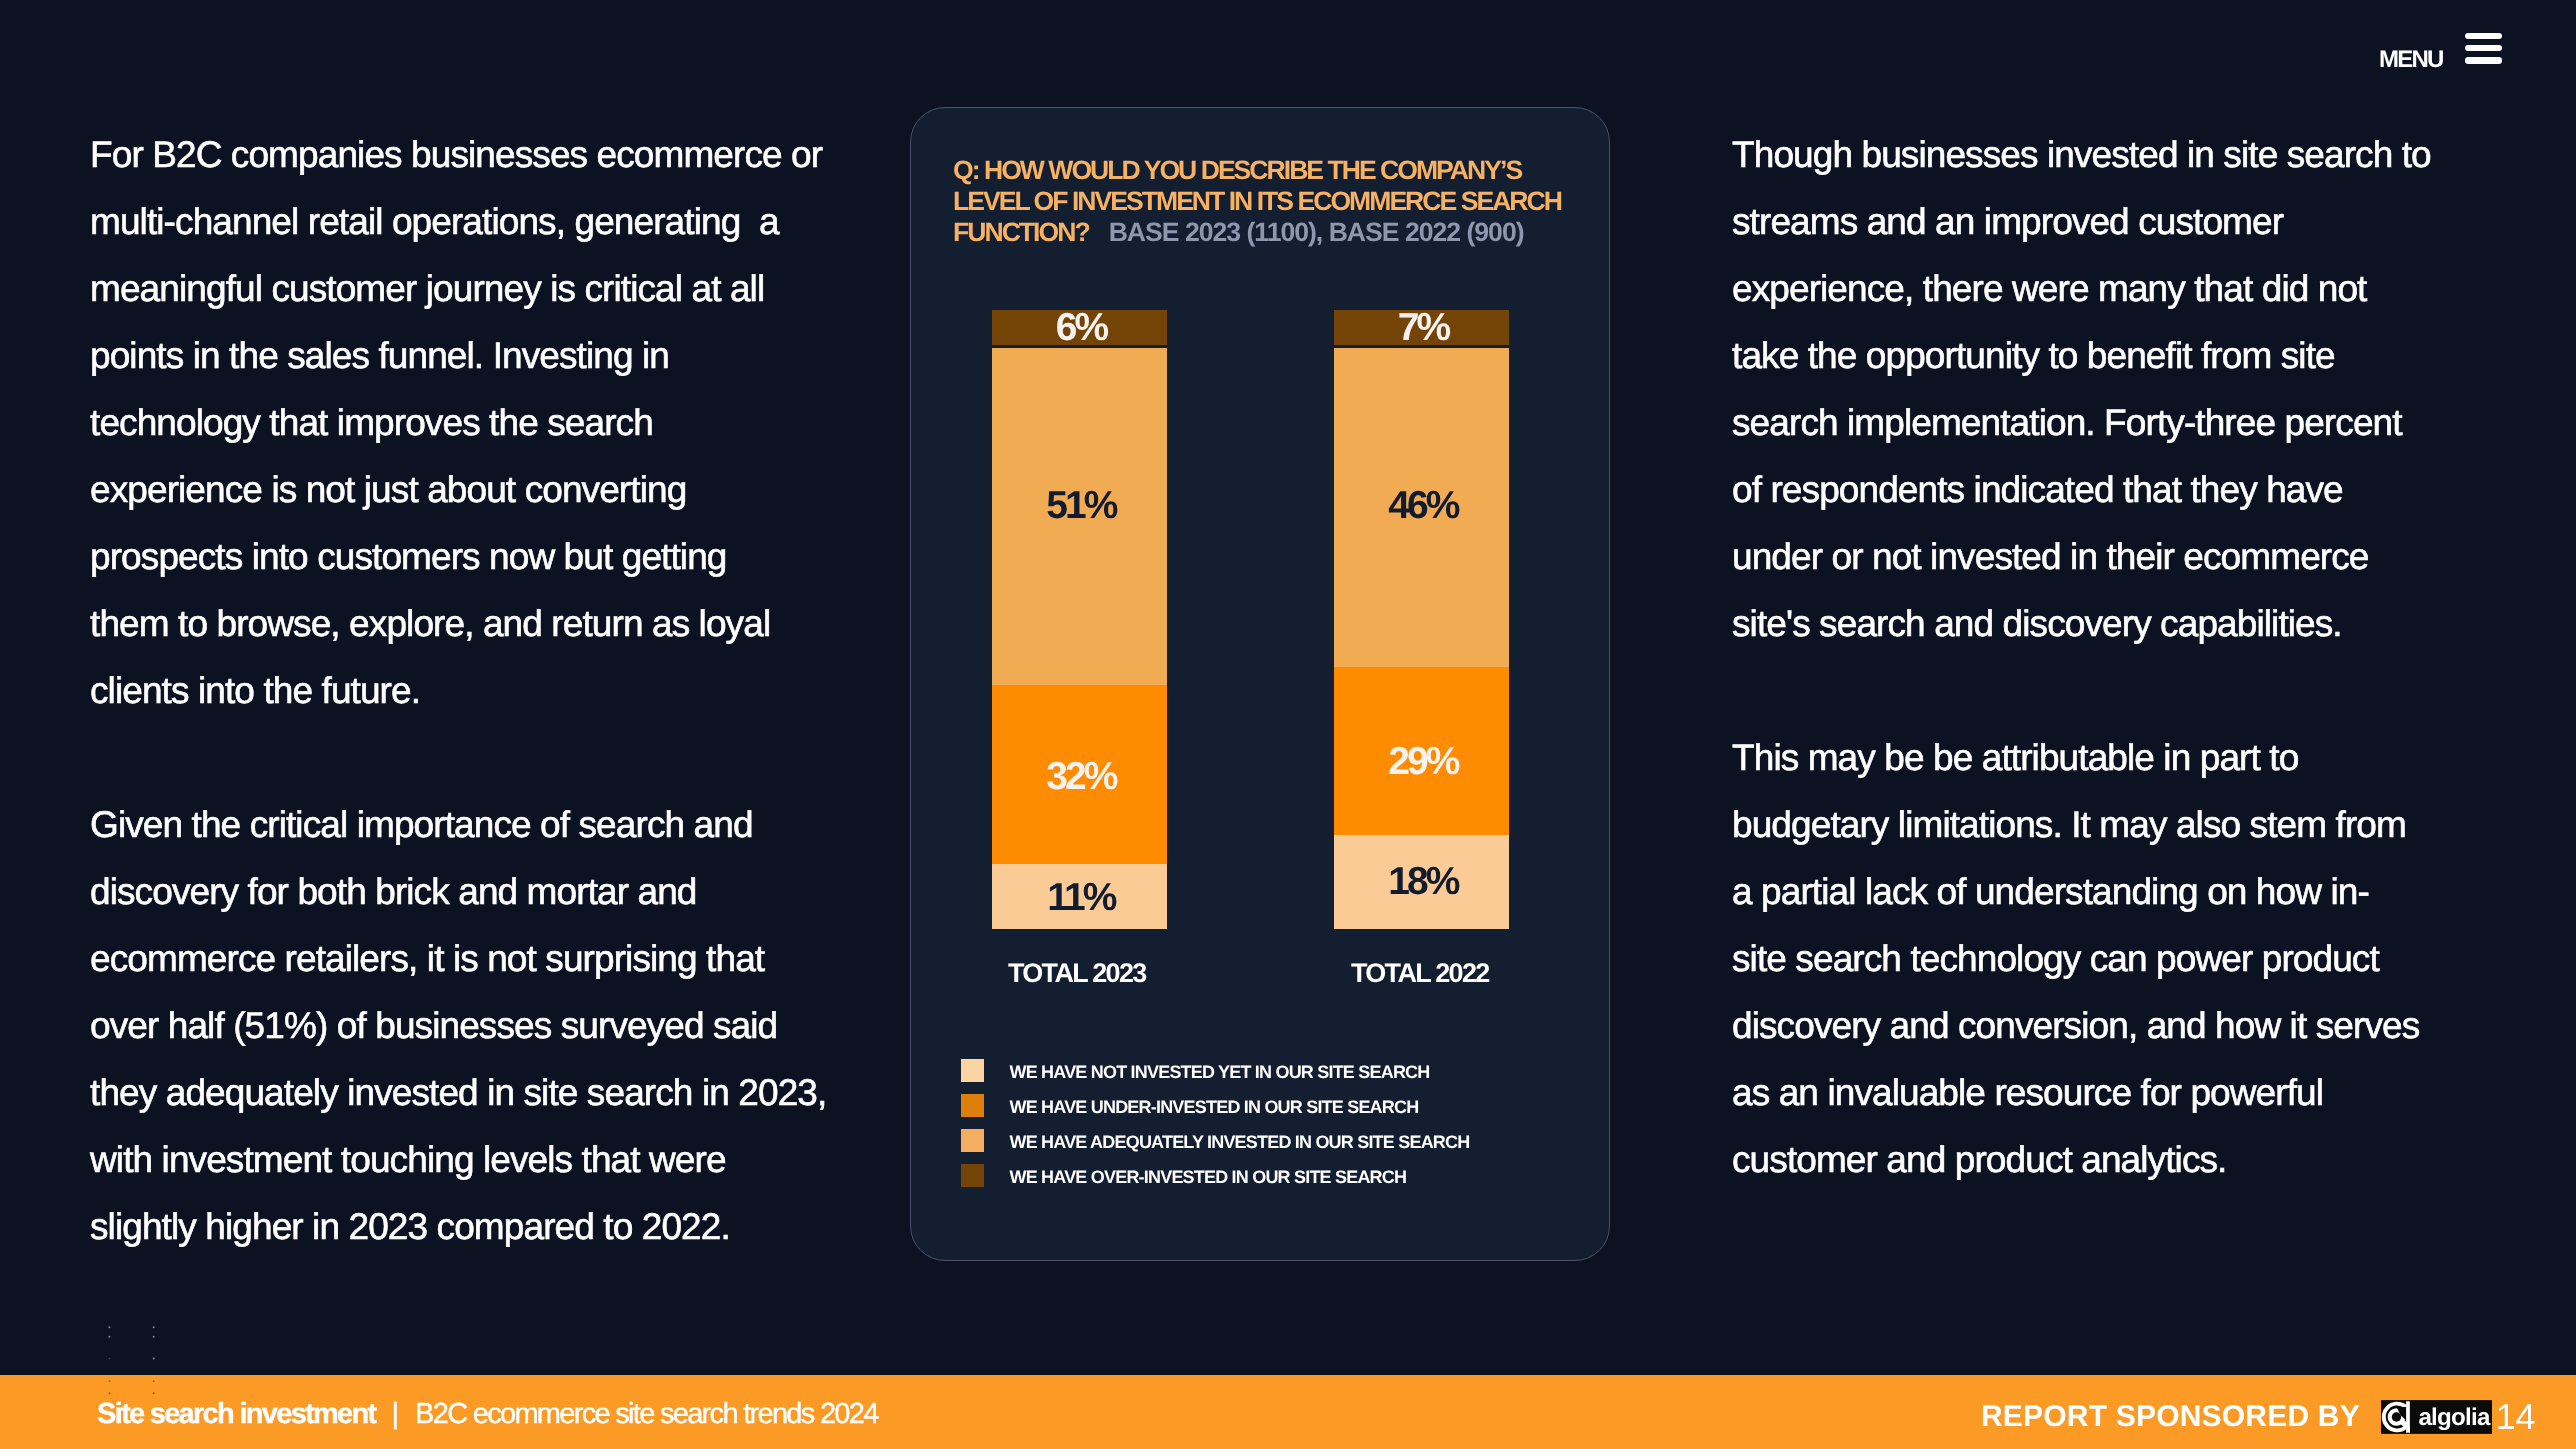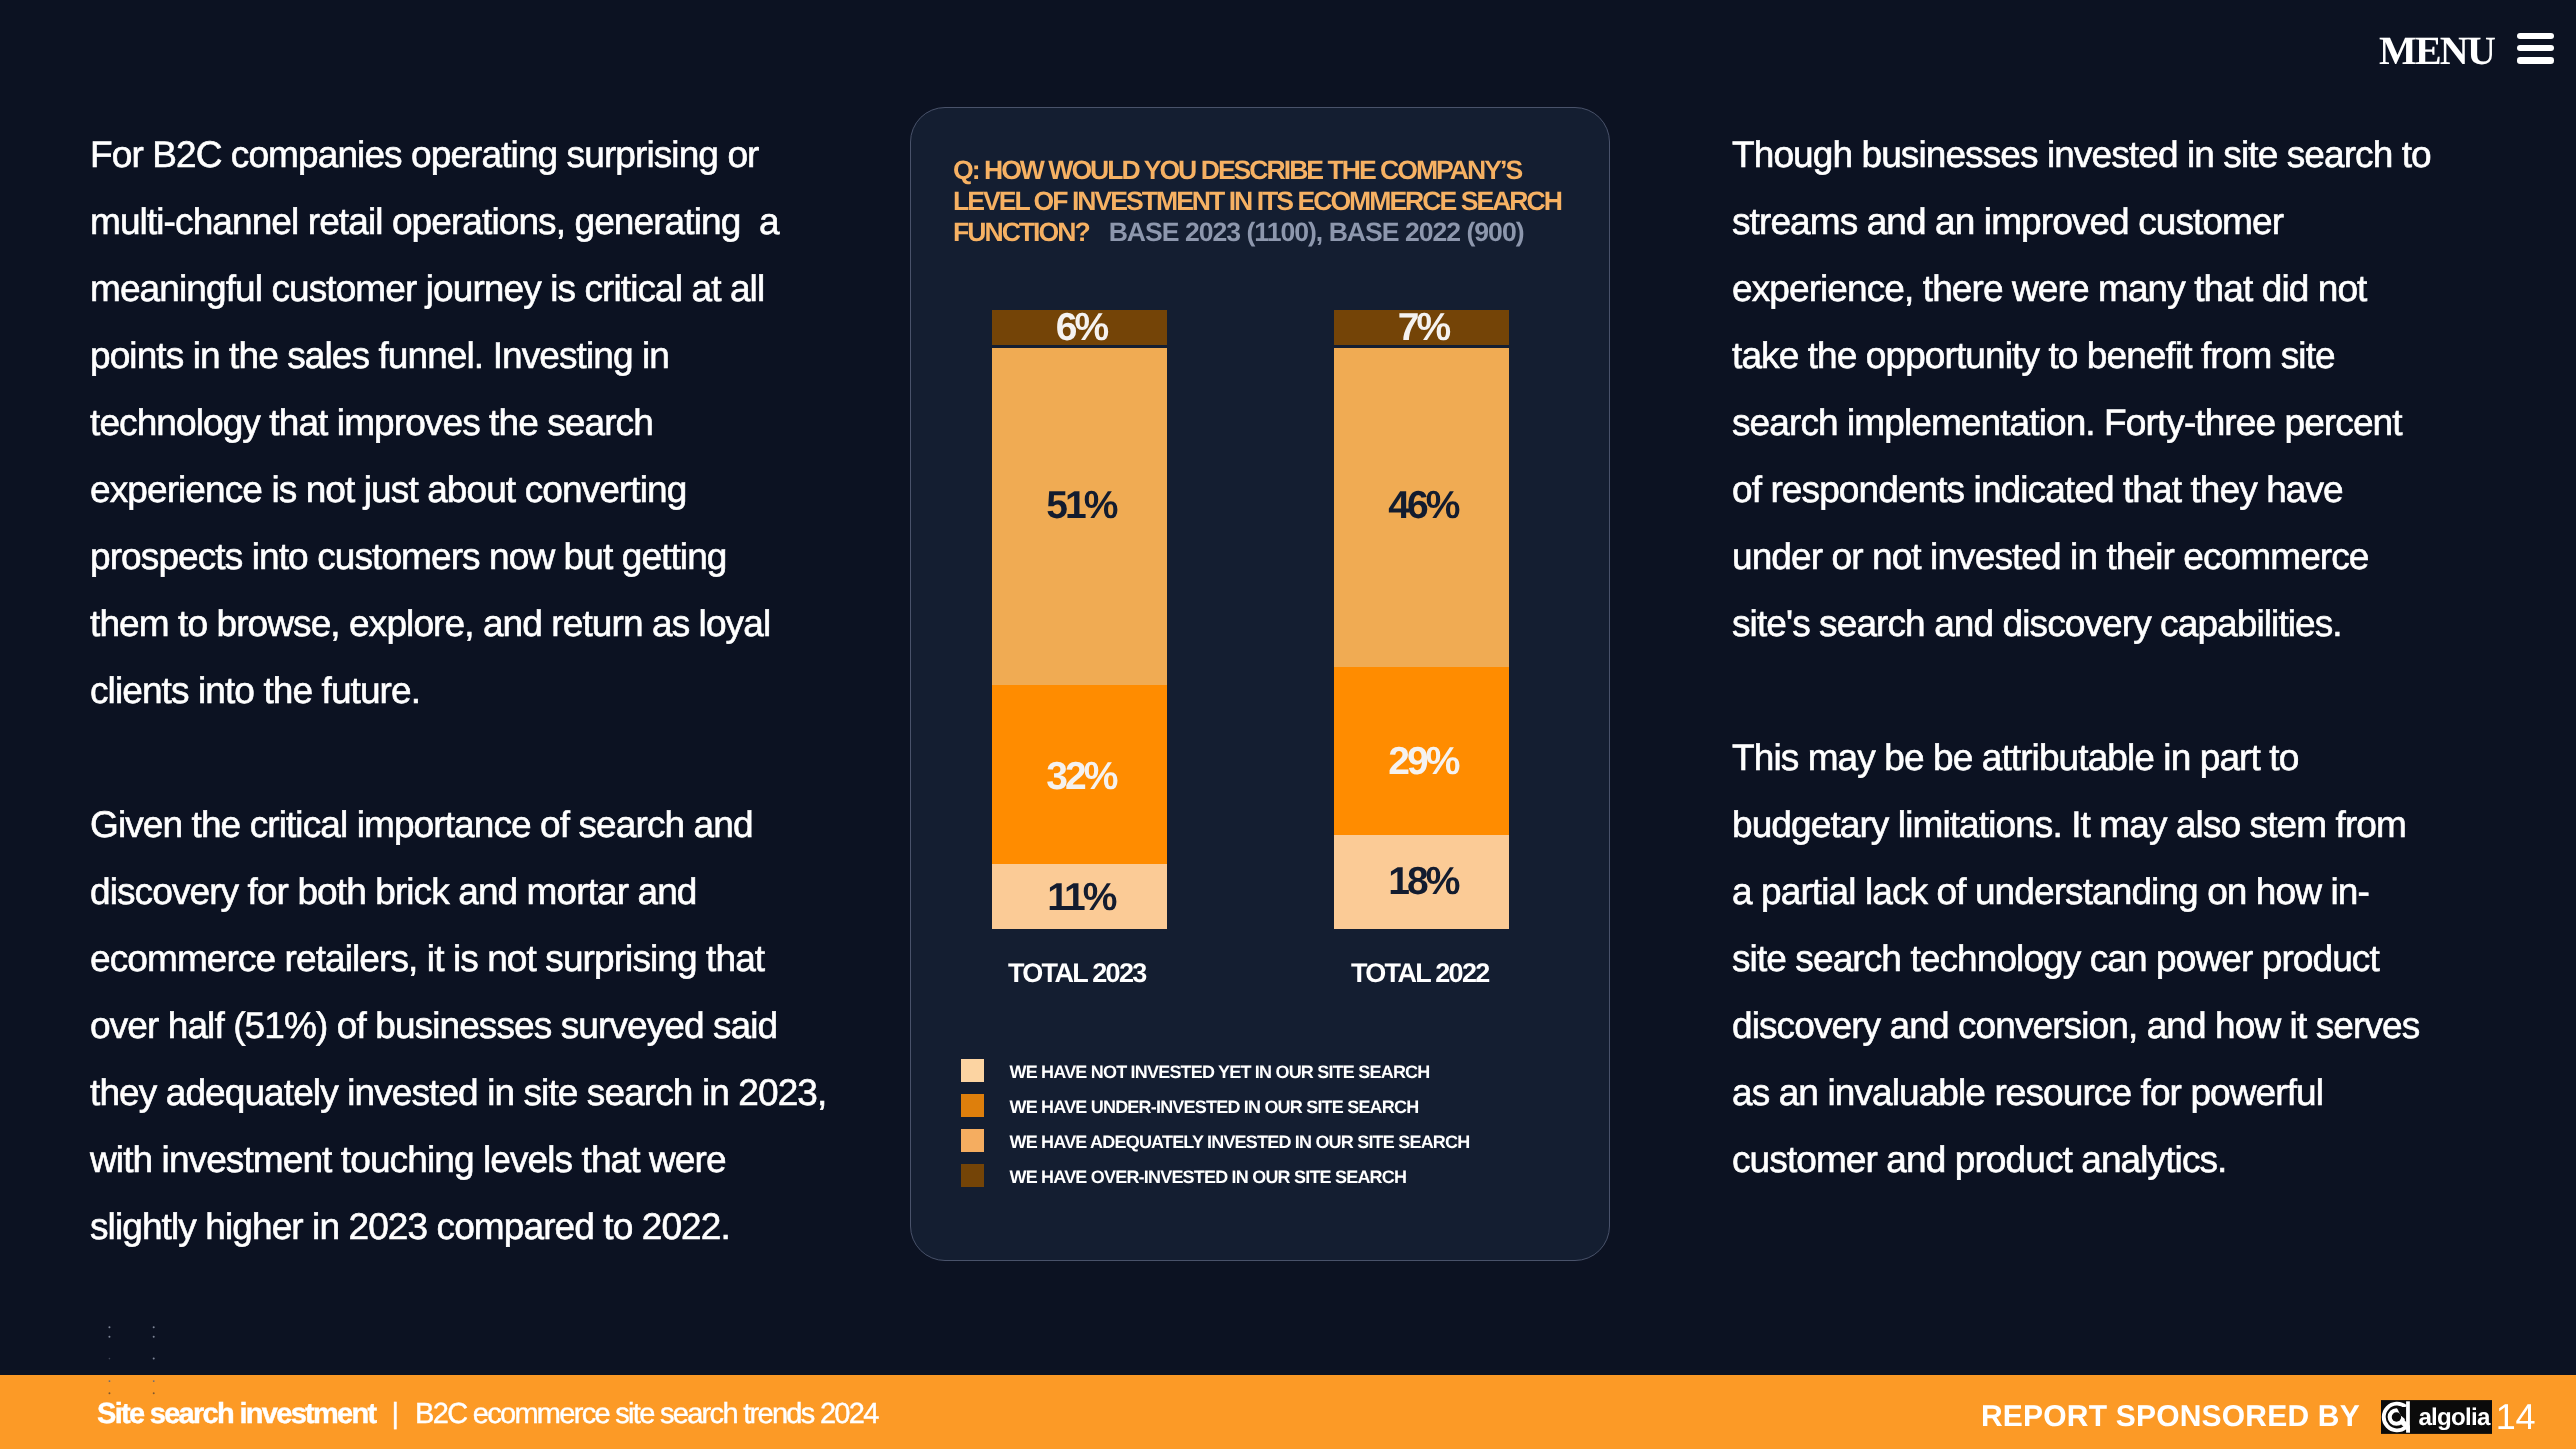--- a/index.html
+++ b/index.html
@@ -7,22 +7,22 @@
   body {
     background:#0c1222;
     font-family:"Liberation Sans", sans-serif;
     -webkit-font-smoothing:antialiased;
     text-rendering:geometricPrecision;
   }
   .page { position:relative; width:2576px; height:1449px; background:#0c1222; overflow:hidden; }
 
   
   .header { position:absolute; left:2379px; top:35px; display:flex; align-items:flex-start; }
-  .menu-label { color:#ffffff; font-size:40px; font-weight:700; letter-spacing:-1.8px;
-                line-height:26px; margin-top:3px;font-family:Liberation Serif, serif; }
+  .menu-label { color:#ffffff; font-size:24px; font-weight:700; letter-spacing:-1.8px;
+                line-height:26px; margin-top:12px; }
   .hamburger { display:flex; flex-direction:column; justify-content:space-between;
                width:37px; height:31px; margin-left:22.5px; margin-top:-2.4px; }
   .hamburger span { display:block; width:37px; height:6.4px; background:#ffffff; border-radius:3.2px; }
 
   
   .col { position:absolute; top:121px; }
   .col-left  { left:90px; width:725px; }
   .col-right { left:1732px; width:741px; }
   .col p { color:#ffffff; font-size:37px; line-height:67px; font-weight:400;
            letter-spacing:-0.9px;
@@ -88,21 +88,21 @@
     <div class="menu-label">MENU</div>
     <div class="hamburger">
       <span></span>
         <span></span>
         <span></span>
     </div>
   </div>
 
   <div class="col col-left" id="col-left">
       <p>
-        <span class="tline">For B2C companies operating surprising or</span>
+        <span class="tline">For B2C companies businesses ecommerce or</span>
         <span class="tline">multi-channel retail operations, generating  a</span>
         <span class="tline">meaningful customer journey is critical at all</span>
         <span class="tline">points in the sales funnel. Investing in</span>
         <span class="tline">technology that improves the search</span>
         <span class="tline">experience is not just about converting</span>
         <span class="tline">prospects into customers now but getting</span>
         <span class="tline">them to browse, explore, and return as loyal</span>
         <span class="tline">clients into the future.</span>
       </p>
       <p>

